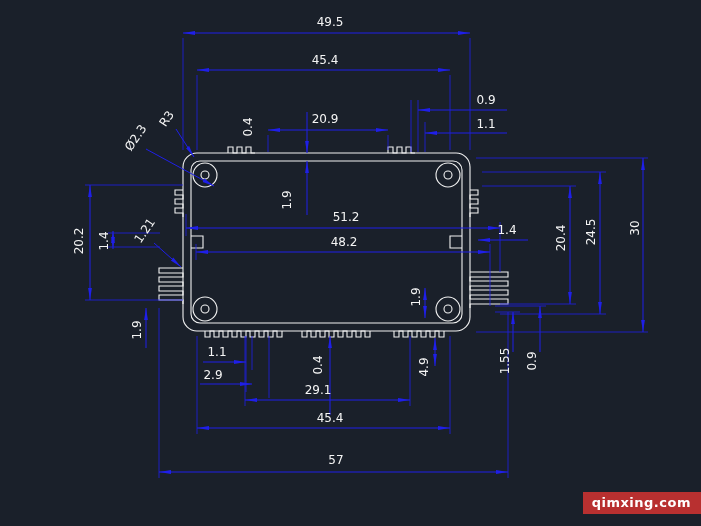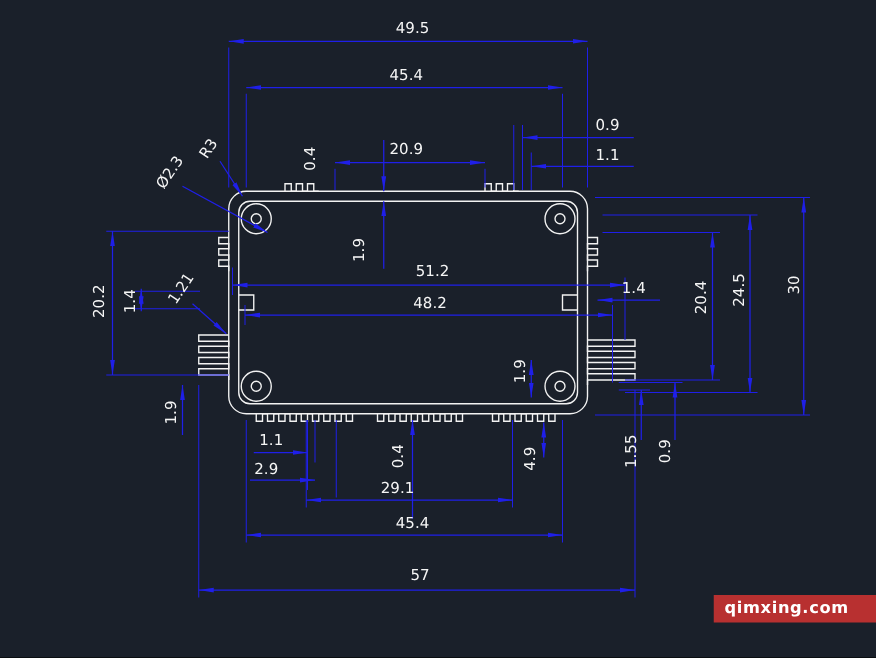--- a/index.html
+++ b/index.html
@@ -14,23 +14,23 @@
   svg{position:absolute;left:0;top:0;}
   .geom{stroke:var(--geom);stroke-width:1.1;fill:none;}
   .dimline{stroke:var(--dim);stroke-width:1;fill:none;}
   .ext{stroke:var(--dim);stroke-width:0.8;fill:none;}
   .dl{marker-start:url(#arr);marker-end:url(#arr);}
   .dls{marker-start:url(#arr);}
   .dle{marker-end:url(#arr);}
   .arrowhead{fill:var(--dim);stroke:none;}
   .dimtext{fill:var(--txt);font-family:"DejaVu Sans",sans-serif;font-size:12px;}
   .watermark{
-    position:absolute;right:0;bottom:28px;background:var(--wm-bg);
+    position:absolute;right:0;bottom:12px;background:var(--wm-bg);
     color:var(--wm-txt);font-weight:bold;font-size:13px;
-    padding:3px 22px 4px 9px;letter-spacing:0.5px;
+    padding:3px 10px 4px 9px;letter-spacing:0.5px;
     font-family:"DejaVu Sans",sans-serif;
   }
 </style>
 </head>
 <body>
 
 <div class="canvas">
   <svg width="701" height="526" viewBox="0 0 701 526">
     <defs>
       <marker id="arr" viewBox="0 0 12 10" refX="12" refY="5" markerWidth="12" markerHeight="10" markerUnits="userSpaceOnUse" orient="auto-start-reverse">

